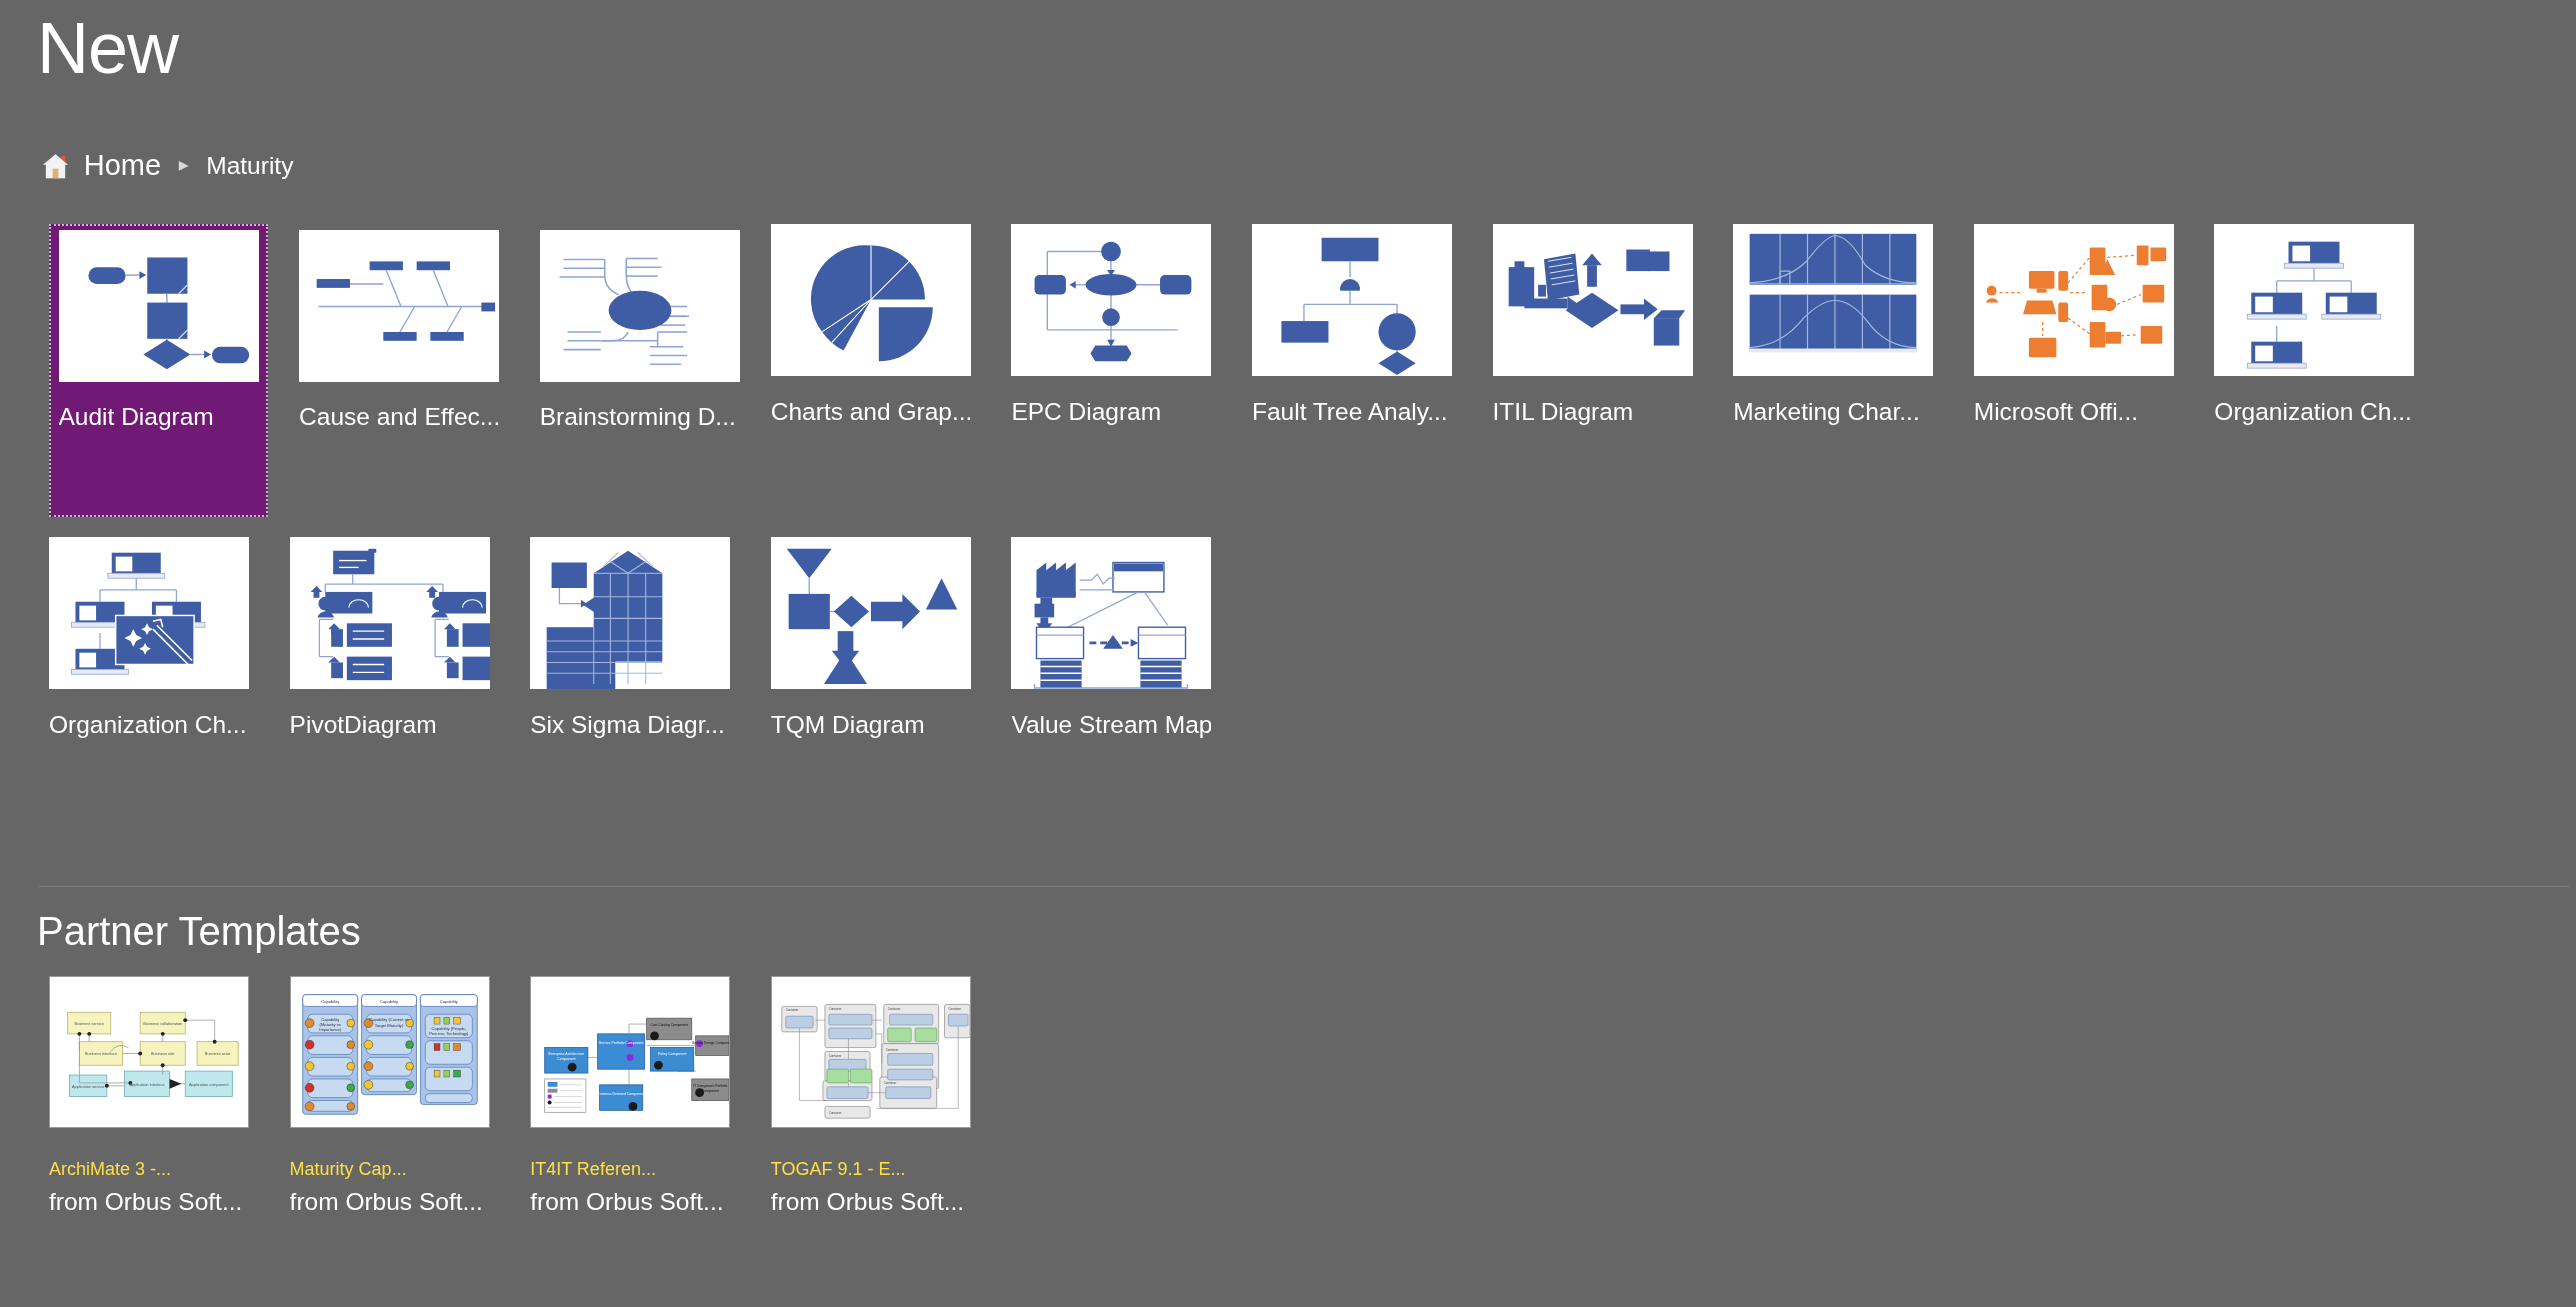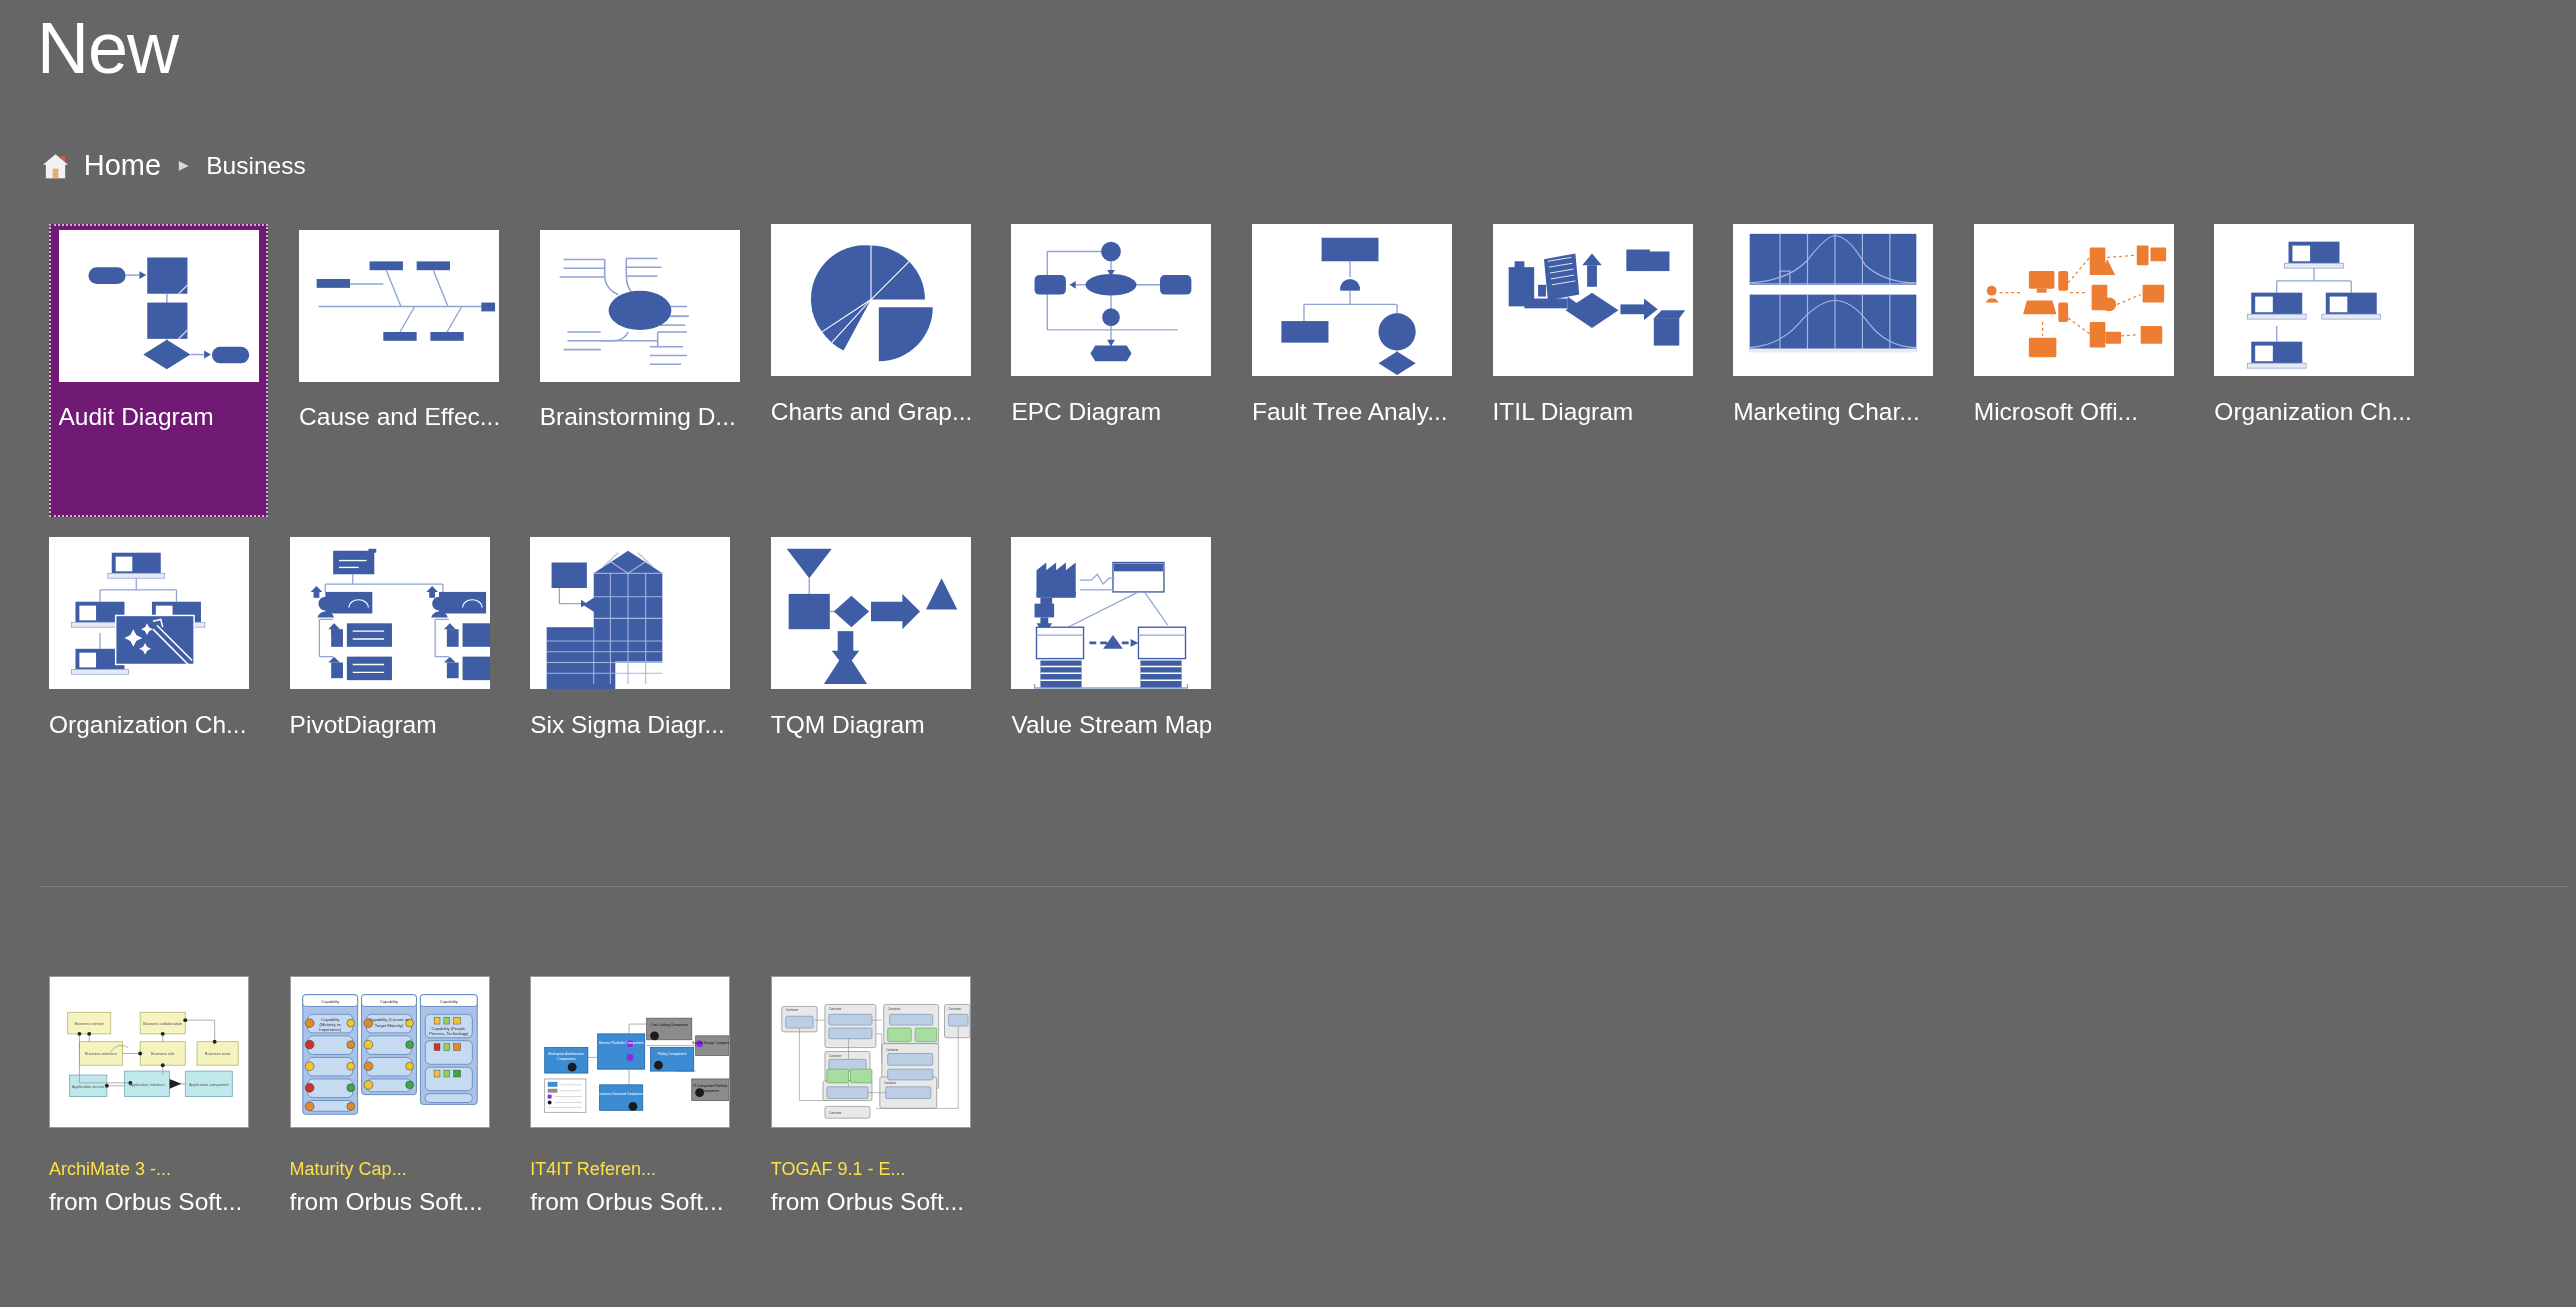--- a/index.html
+++ b/index.html
@@ -101,21 +101,21 @@
     <span class="home-icon">
       <svg viewBox="0 0 30 28" width="29" height="27.5">
         <rect x="21" y="4" width="4" height="7" fill="#E8553C"></rect>
         <polygon points="15,2 28,13 2,13" fill="#F2F2F2"></polygon>
         <rect x="5" y="12" width="20" height="15" fill="#F2F2F2"></rect>
         <rect x="12" y="17" width="6" height="10" fill="#E0B070"></rect>
       </svg>
     </span>
     <span class="crumb-link">Home</span>
     <span class="crumb-sep">▸</span>
-    <span class="crumb-current">Business</span>
+    <span class="crumb-current">Maturity</span>
   </div>
 
   <div class="grid">
 
     <div class="tile selected">
       <div class="tile-inner">
         <div class="thumb">
           <svg viewBox="0 0 204 155">
             <rect x="30" y="38" width="38" height="17" rx="8.5" fill="#3F5DA5"></rect>
             <line x1="68" y1="46" x2="82" y2="46" stroke="#8FA4D4" stroke-width="1.5"></line>
@@ -605,20 +605,21 @@
           <path d="M24 150 V154 H180 V150" stroke="#8FA4D4" stroke-width="1.4" fill="none"></path>
         </svg>
       </div>
       <div class="tile-label">Value Stream Map</div>
     </div>
 
   </div>
 
   <div class="divider"></div>
 
+  <div class="section-title">Partner Templates</div>
 
   <div class="partner-grid">
 
     <div class="ptile">
       <div class="pthumb">
         <svg viewBox="0 0 202 153">
           <rect width="202" height="153" fill="#FFFFFF"></rect>
           <g fill="#F5F3BE" stroke="#B5B36A" stroke-width="0.8">
             <rect x="18" y="36" width="44" height="22"></rect>
             <rect x="30" y="66" width="44" height="24"></rect>

